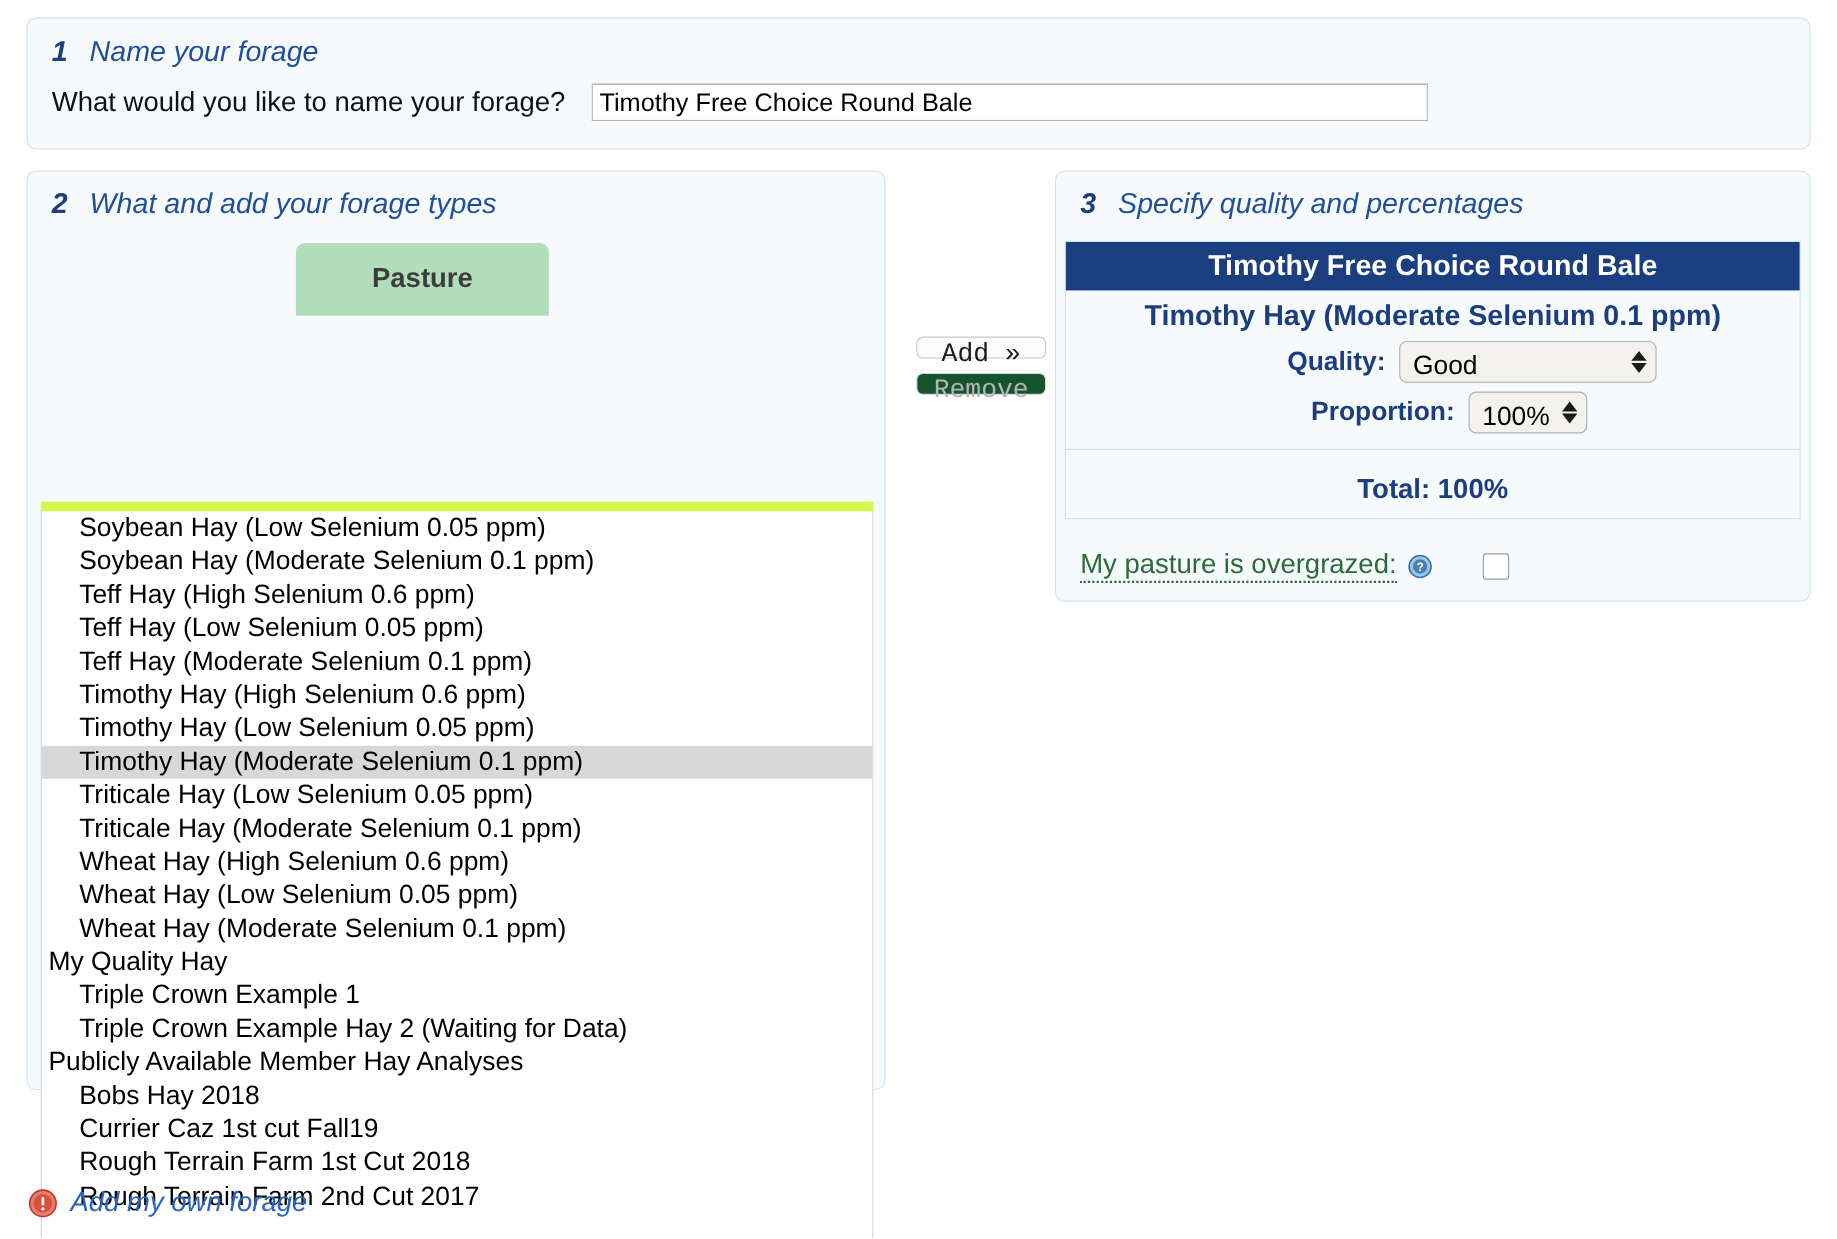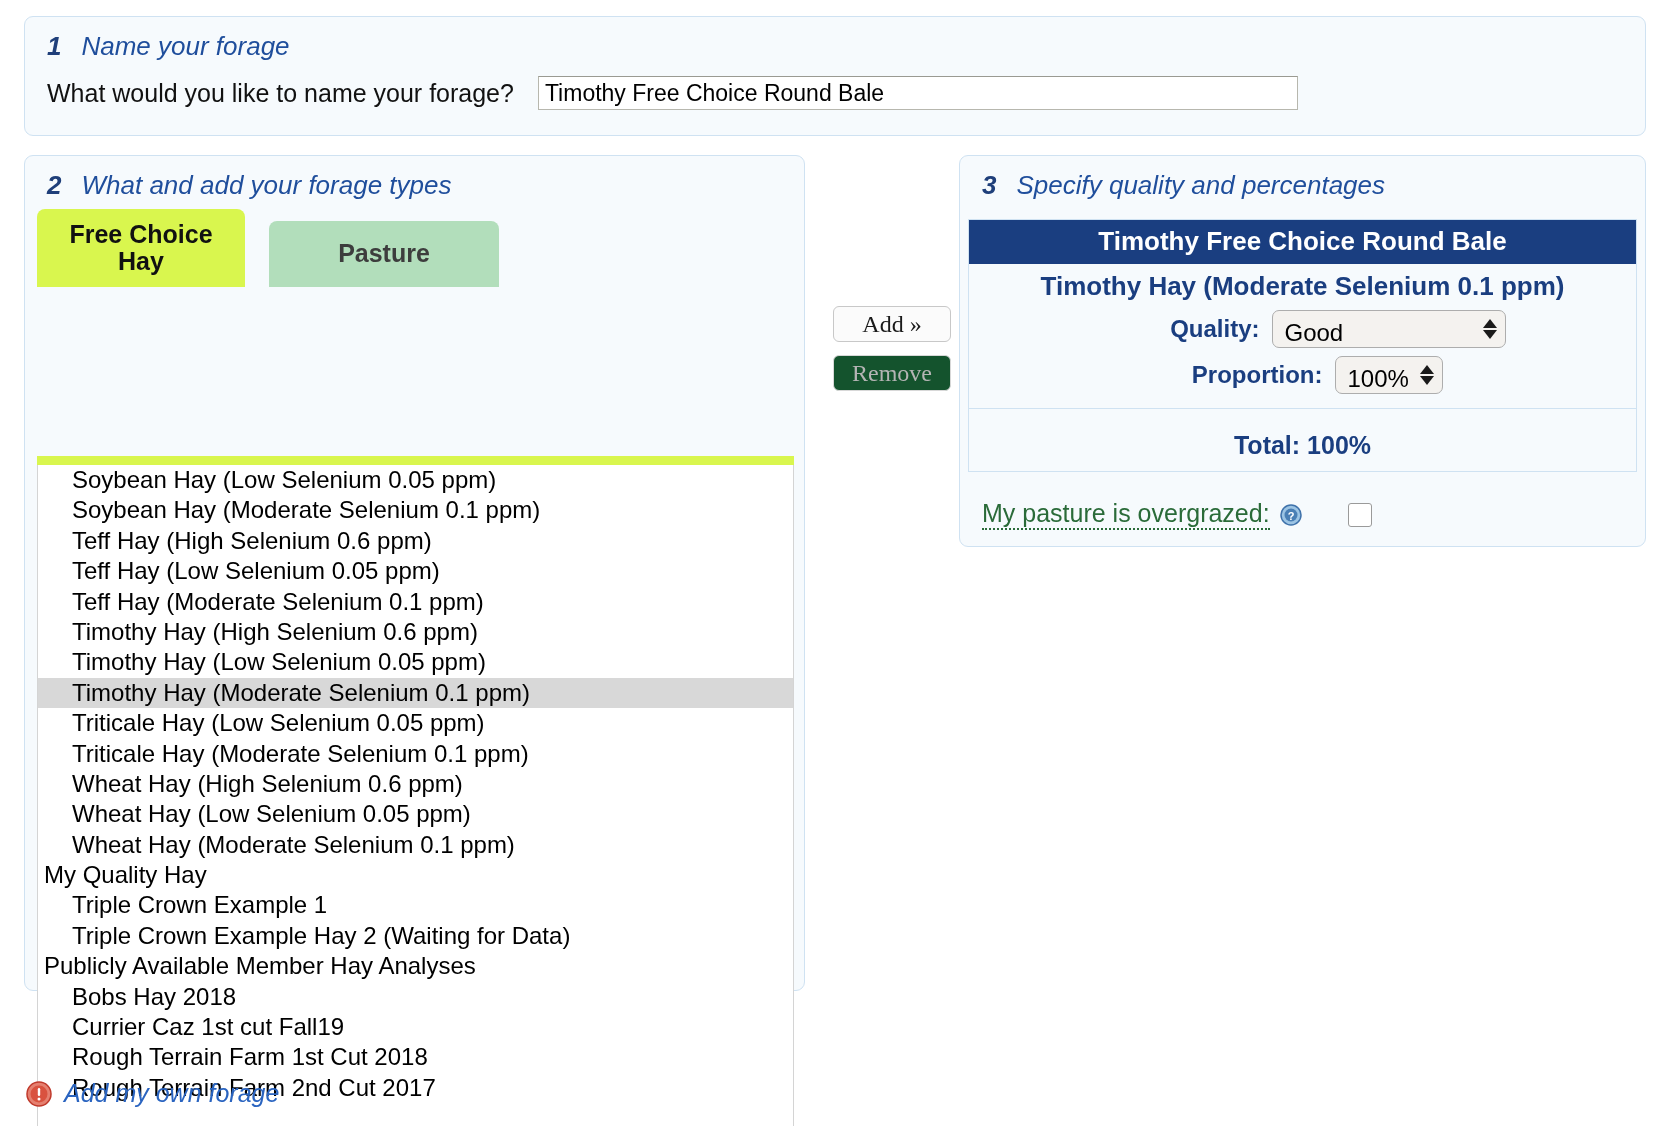--- a/index.html
+++ b/index.html
@@ -161,22 +161,22 @@
   .midbtns {
     position: absolute;
     left: 833px;
     top: 306px;
     width: 118px;
   }
   .btn {
     display: block;
     box-sizing: border-box;
     width: 100%;
-    height: 36px;
-    font-family: Liberation Serif, serif;
+    height: 20px;
+    font-family: Liberation Mono, monospace;
     font-size: 24px;
     text-align: center;
     line-height: 30px;
     background: #fbfbfb;
     border: 1px solid #c8c8c8;
     border-radius: 6px;
     color: #1a1a1a;
     cursor: pointer;
   }
   .btn + .btn { margin-top: 13px; }
@@ -336,23 +336,20 @@
     </div>
   </section>
 
   <section class="panel" id="step2">
     <div class="step-head">
       <span class="step-num">2</span>
       <span class="step-title">What and add your forage types</span>
     </div>
 
     <div class="tabs">
-      <div class="tab tab-active">
-        <span>Free Choice Hay</span>
-      </div>
       <div class="tab tab-inactive">
         <span>Pasture</span>
       </div>
     </div>
 
     <div class="tab-underline"></div>
 
     <div class="listbox" id="forage-list">
         <div class="opt">Soybean Hay (Low Selenium 0.05 ppm)</div>
         <div class="opt">Soybean Hay (Moderate Selenium 0.1 ppm)</div>

